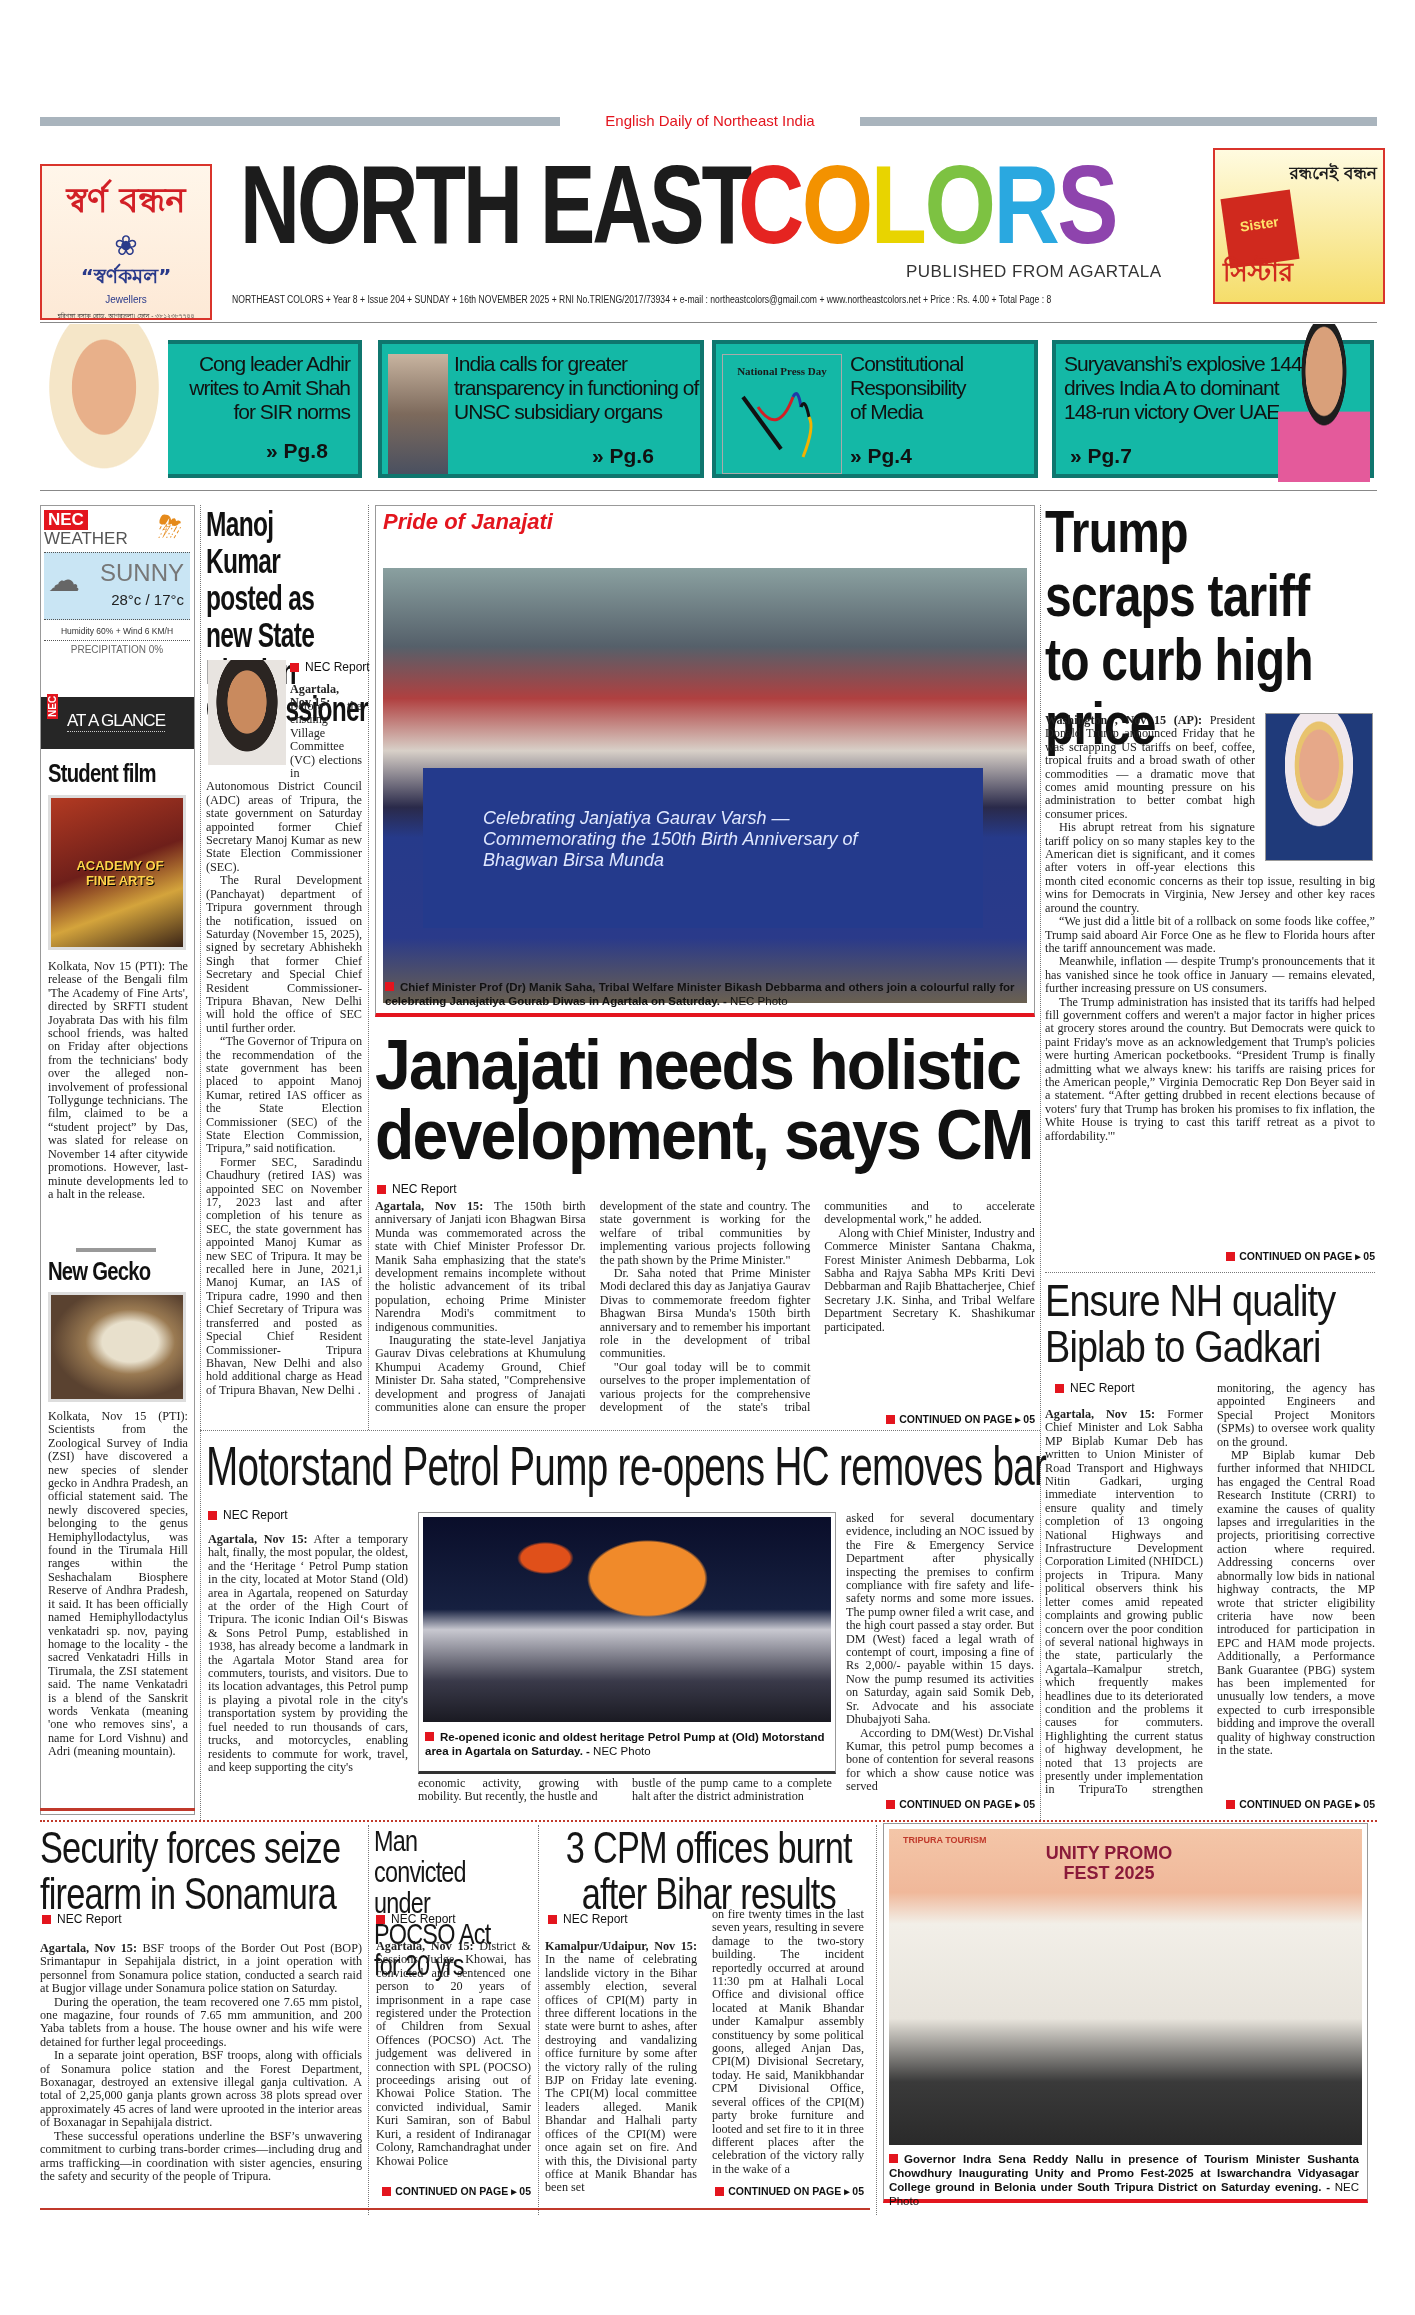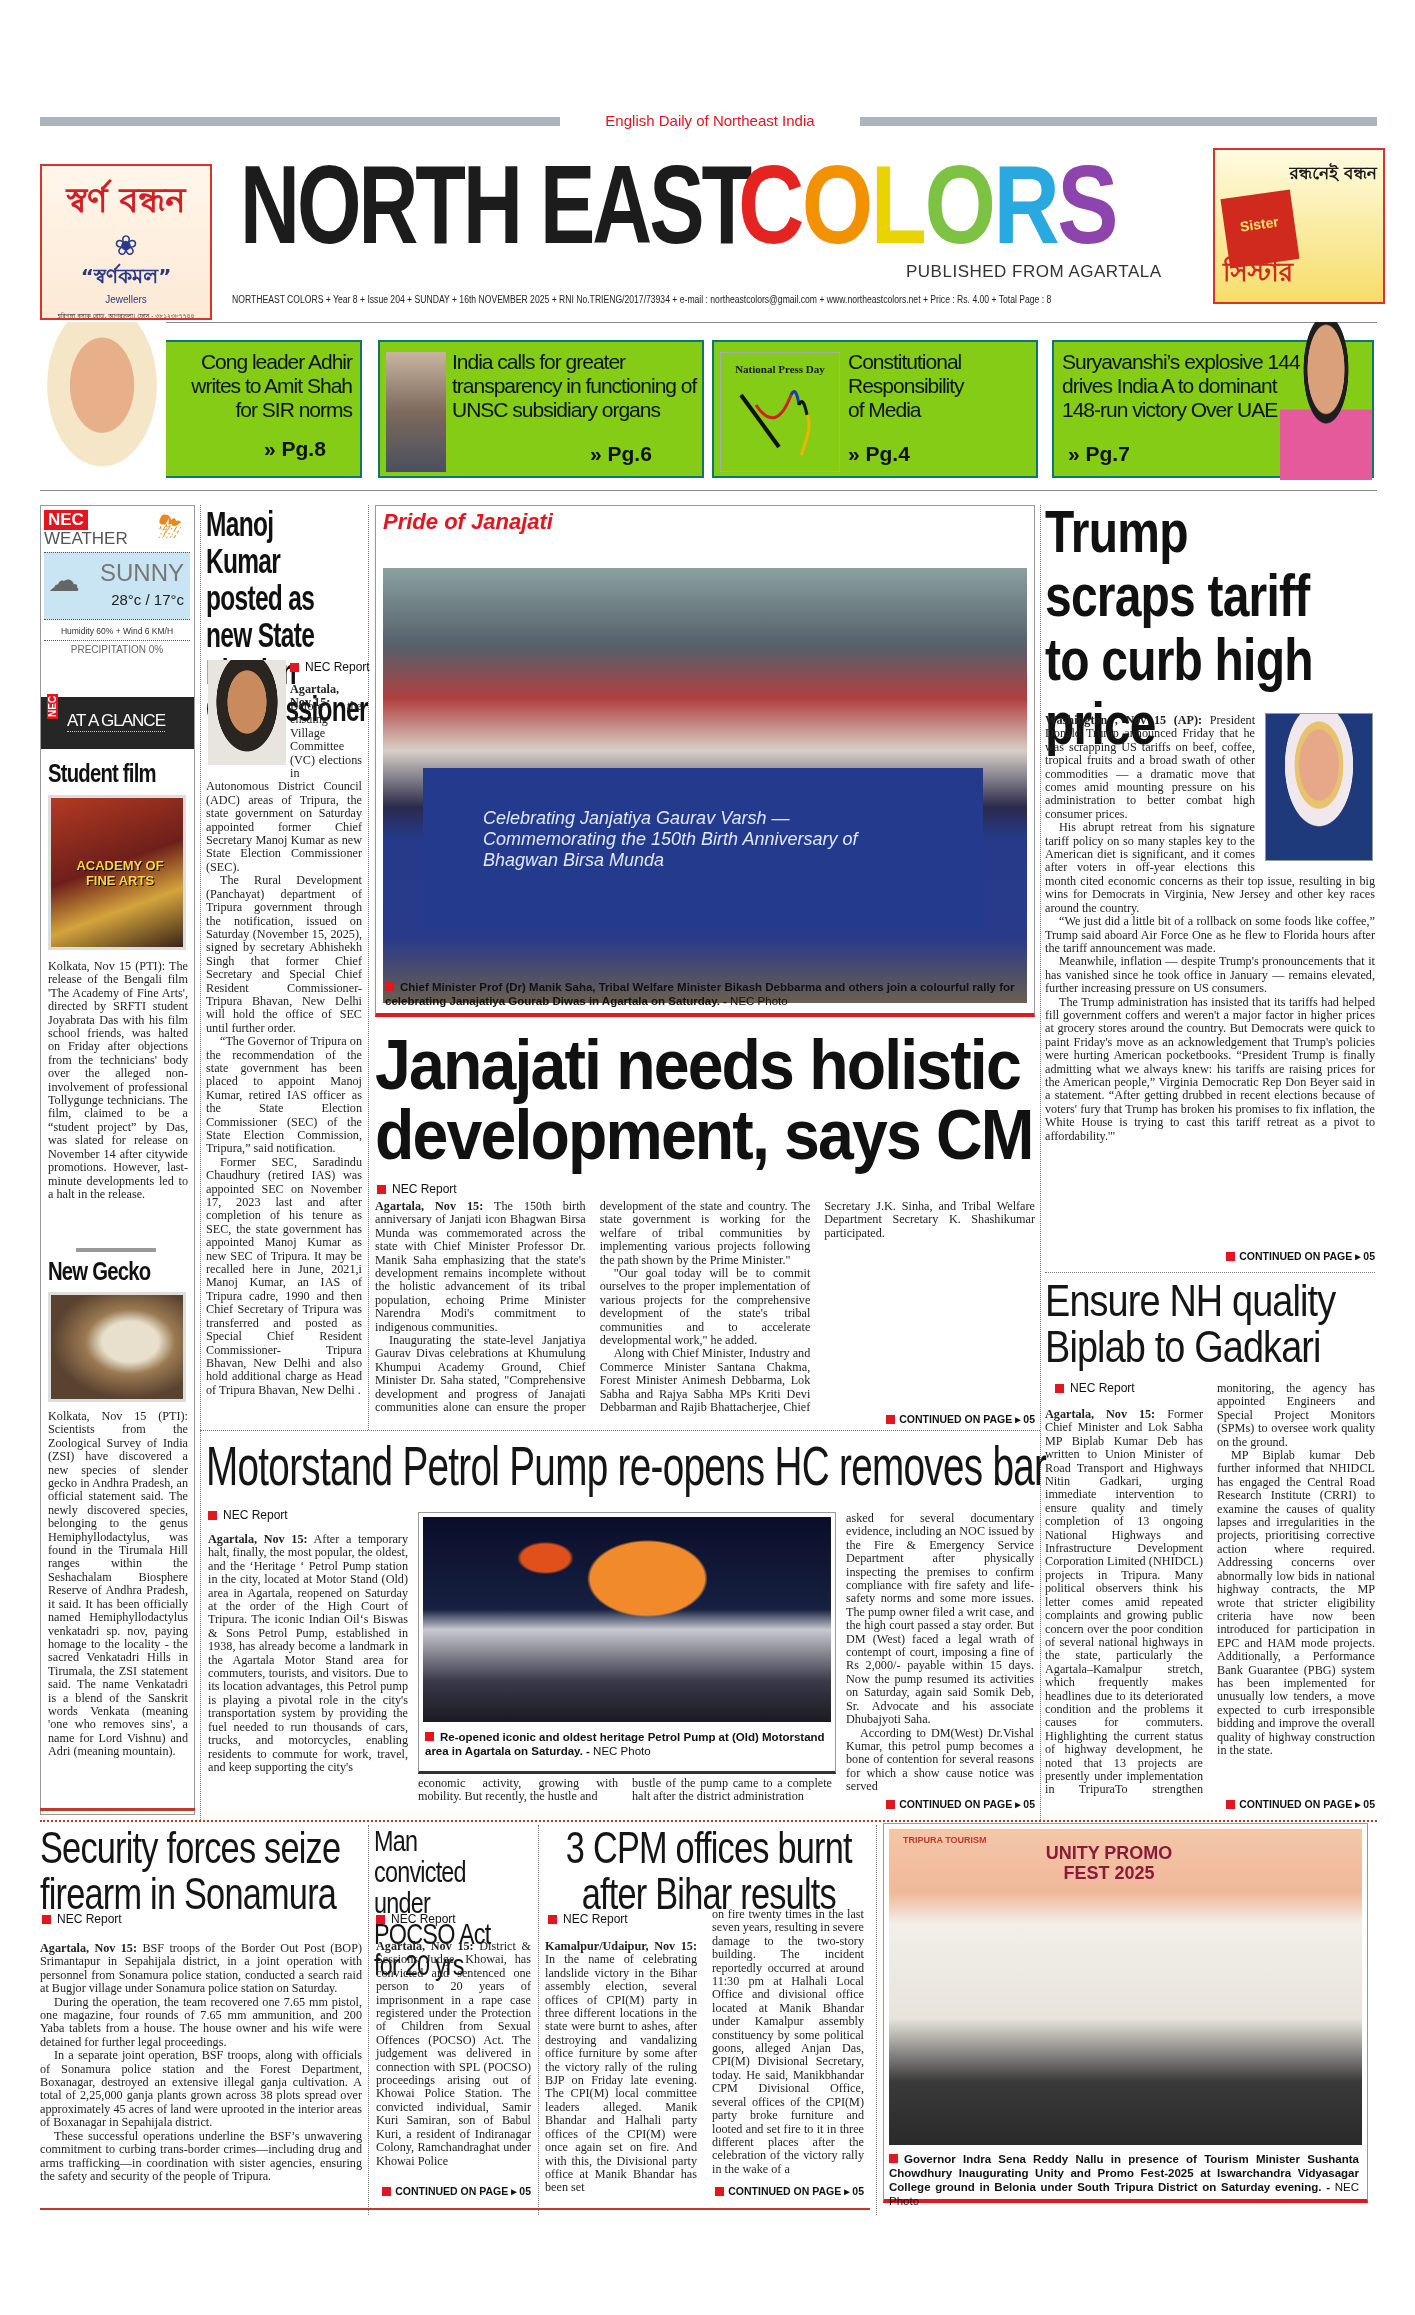--- a/index.html
+++ b/index.html
@@ -13,21 +13,21 @@
   .body p.first { text-indent: 0; }
   .body b { font-weight: bold; }
   .dline { border-left: 1px dotted #777; }
   .hdline { border-top: 2px dotted #c0392b; }
   .nec-report { font-family: "Liberation Sans", sans-serif; font-size: 12px; color: #111; display: flex; align-items: center; gap: 6px; }
   .sq { width: 9px; height: 9px; background: #e3151e; display: inline-block; }
   .cont { font-family: "Liberation Sans", sans-serif; font-size: 10.5px; font-weight: bold; color: #111; text-align: right; display: flex; justify-content: flex-end; align-items: center; gap: 4px; }
   .photo { background: linear-gradient(135deg, #6a4a3a, #2e2a3a 40%, #7a6a5a 70%, #3a3040); }
   .caption { font-family: "Liberation Sans", sans-serif; font-size: 11.5px; line-height: 14px; color: #111; font-weight: bold; }
   .caption .src { font-weight: normal; }
-  .teaser { border: 2px solid #0f766e; background: #84cc16; }
+  .teaser { border: 4px solid #0f766e; background: #14b8a6; }
   .teaser-t { font-family: "Liberation Sans", sans-serif; font-size: 21px; line-height: 24px; color: #111; letter-spacing: -1px; }
   .pg { font-family: "Liberation Sans", sans-serif; font-weight: bold; font-size: 21px; color: #111; }
 </style>
 </head>
 <body>
 
 <div class="abs" style="left:40px;top:117px;width:520px;height:9px;background:#a9b4bd;"></div>
 <div class="abs" style="left:860px;top:117px;width:517px;height:9px;background:#a9b4bd;"></div>
 <div class="abs cond" style="left:560px;top:112px;width:300px;text-align:center;font-size:15px;color:#e3151e;">English Daily of Northeast India</div>
 
@@ -148,20 +148,21 @@
 </div>
 
 <div class="abs hl" style="left:375px;top:1030px;width:720px;font-size:70px;line-height:70px;letter-spacing:-2px;transform:scaleX(0.92);transform-origin:left top;">Janajati needs holistic development, says CM</div>
 <div class="abs nec-report" style="left:377px;top:1182px;">
     <span class="sq"></span>
     <span>NEC Report</span>
   </div>
 <div class="abs body" style="left:375px;top:1200px;width:660px;column-count:3;column-gap:14px;height:215px;column-fill:auto;">
   <p class="first"><b>Agartala, Nov 15:</b> <span>The 150th birth anniversary of Janjati icon Bhagwan Birsa Munda was commemorated across the state with Chief Minister Professor Dr. Manik Saha emphasizing that the state's development remains incomplete without the holistic advancement of its tribal population, echoing Prime Minister Narendra Modi's commitment to indigenous communities.</span></p>
   <p>Inaugurating the state-level Janjatiya Gaurav Divas celebrations at Khumulung Khumpui Academy Ground, Chief Minister Dr. Saha stated, "Comprehensive development and progress of Janajati communities alone can ensure the proper development of the state and country. The state government is working for the welfare of tribal communities by implementing various projects following the path shown by the Prime Minister."</p>
+  <p>Dr. Saha noted that Prime Minister Modi declared this day as Janjatiya Gaurav Divas to commemorate freedom fighter Bhagwan Birsa Munda's 150th birth anniversary and to remember his important role in the development of tribal communities.</p>
   <p>"Our goal today will be to commit ourselves to the proper implementation of various projects for the comprehensive development of the state's tribal communities and to accelerate developmental work," he added.</p>
   <p>Along with Chief Minister, Industry and Commerce Minister Santana Chakma, Forest Minister Animesh Debbarma, Lok Sabha and Rajya Sabha MPs Kriti Devi Debbarman and Rajib Bhattacherjee, Chief Secretary J.K. Sinha, and Tribal Welfare Department Secretary K. Shashikumar participated.</p>
 </div>
 <div class="abs cont" style="left:880px;top:1413px;width:155px;">
     <span class="sq"></span>
     <span>CONTINUED ON PAGE ▸ 05</span>
   </div>
 
 <div class="abs dline" style="left:1040px;top:505px;height:1315px;"></div>
 <div class="abs hl" style="left:1045px;top:500px;width:380px;font-size:60px;line-height:64px;transform:scaleX(0.80);transform-origin:left top;">Trump scraps tariff to curb high price</div>

